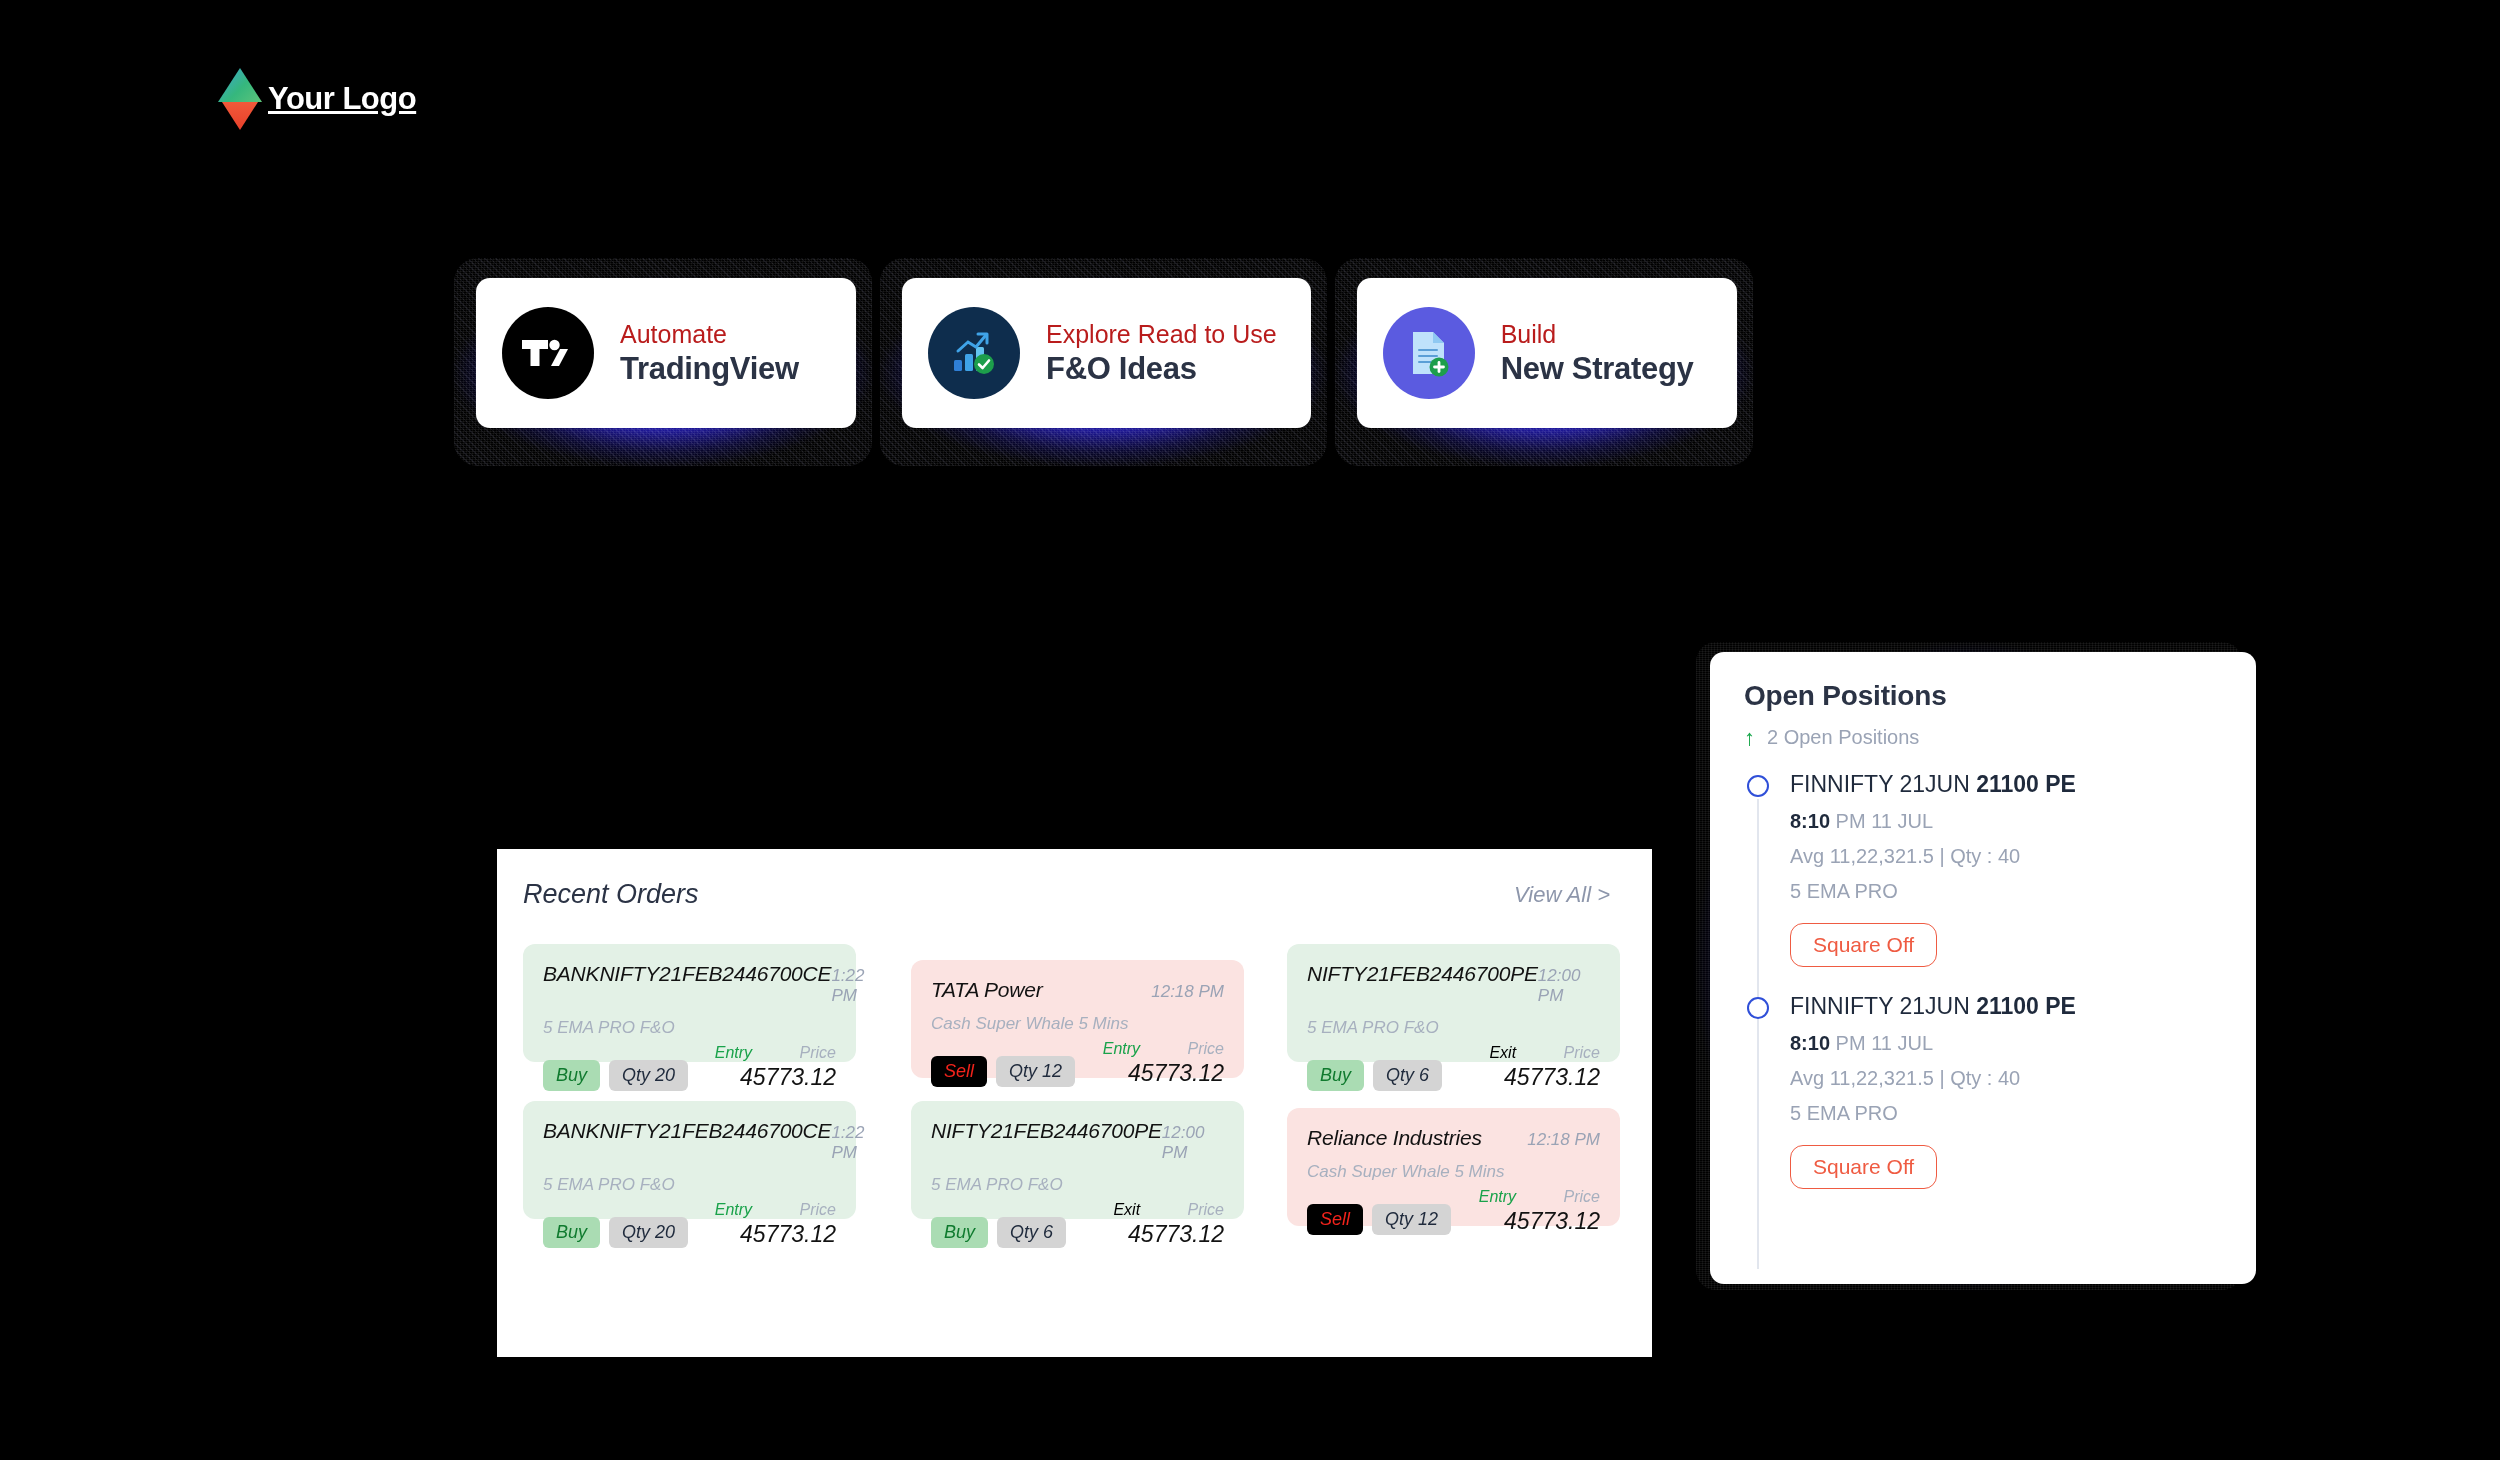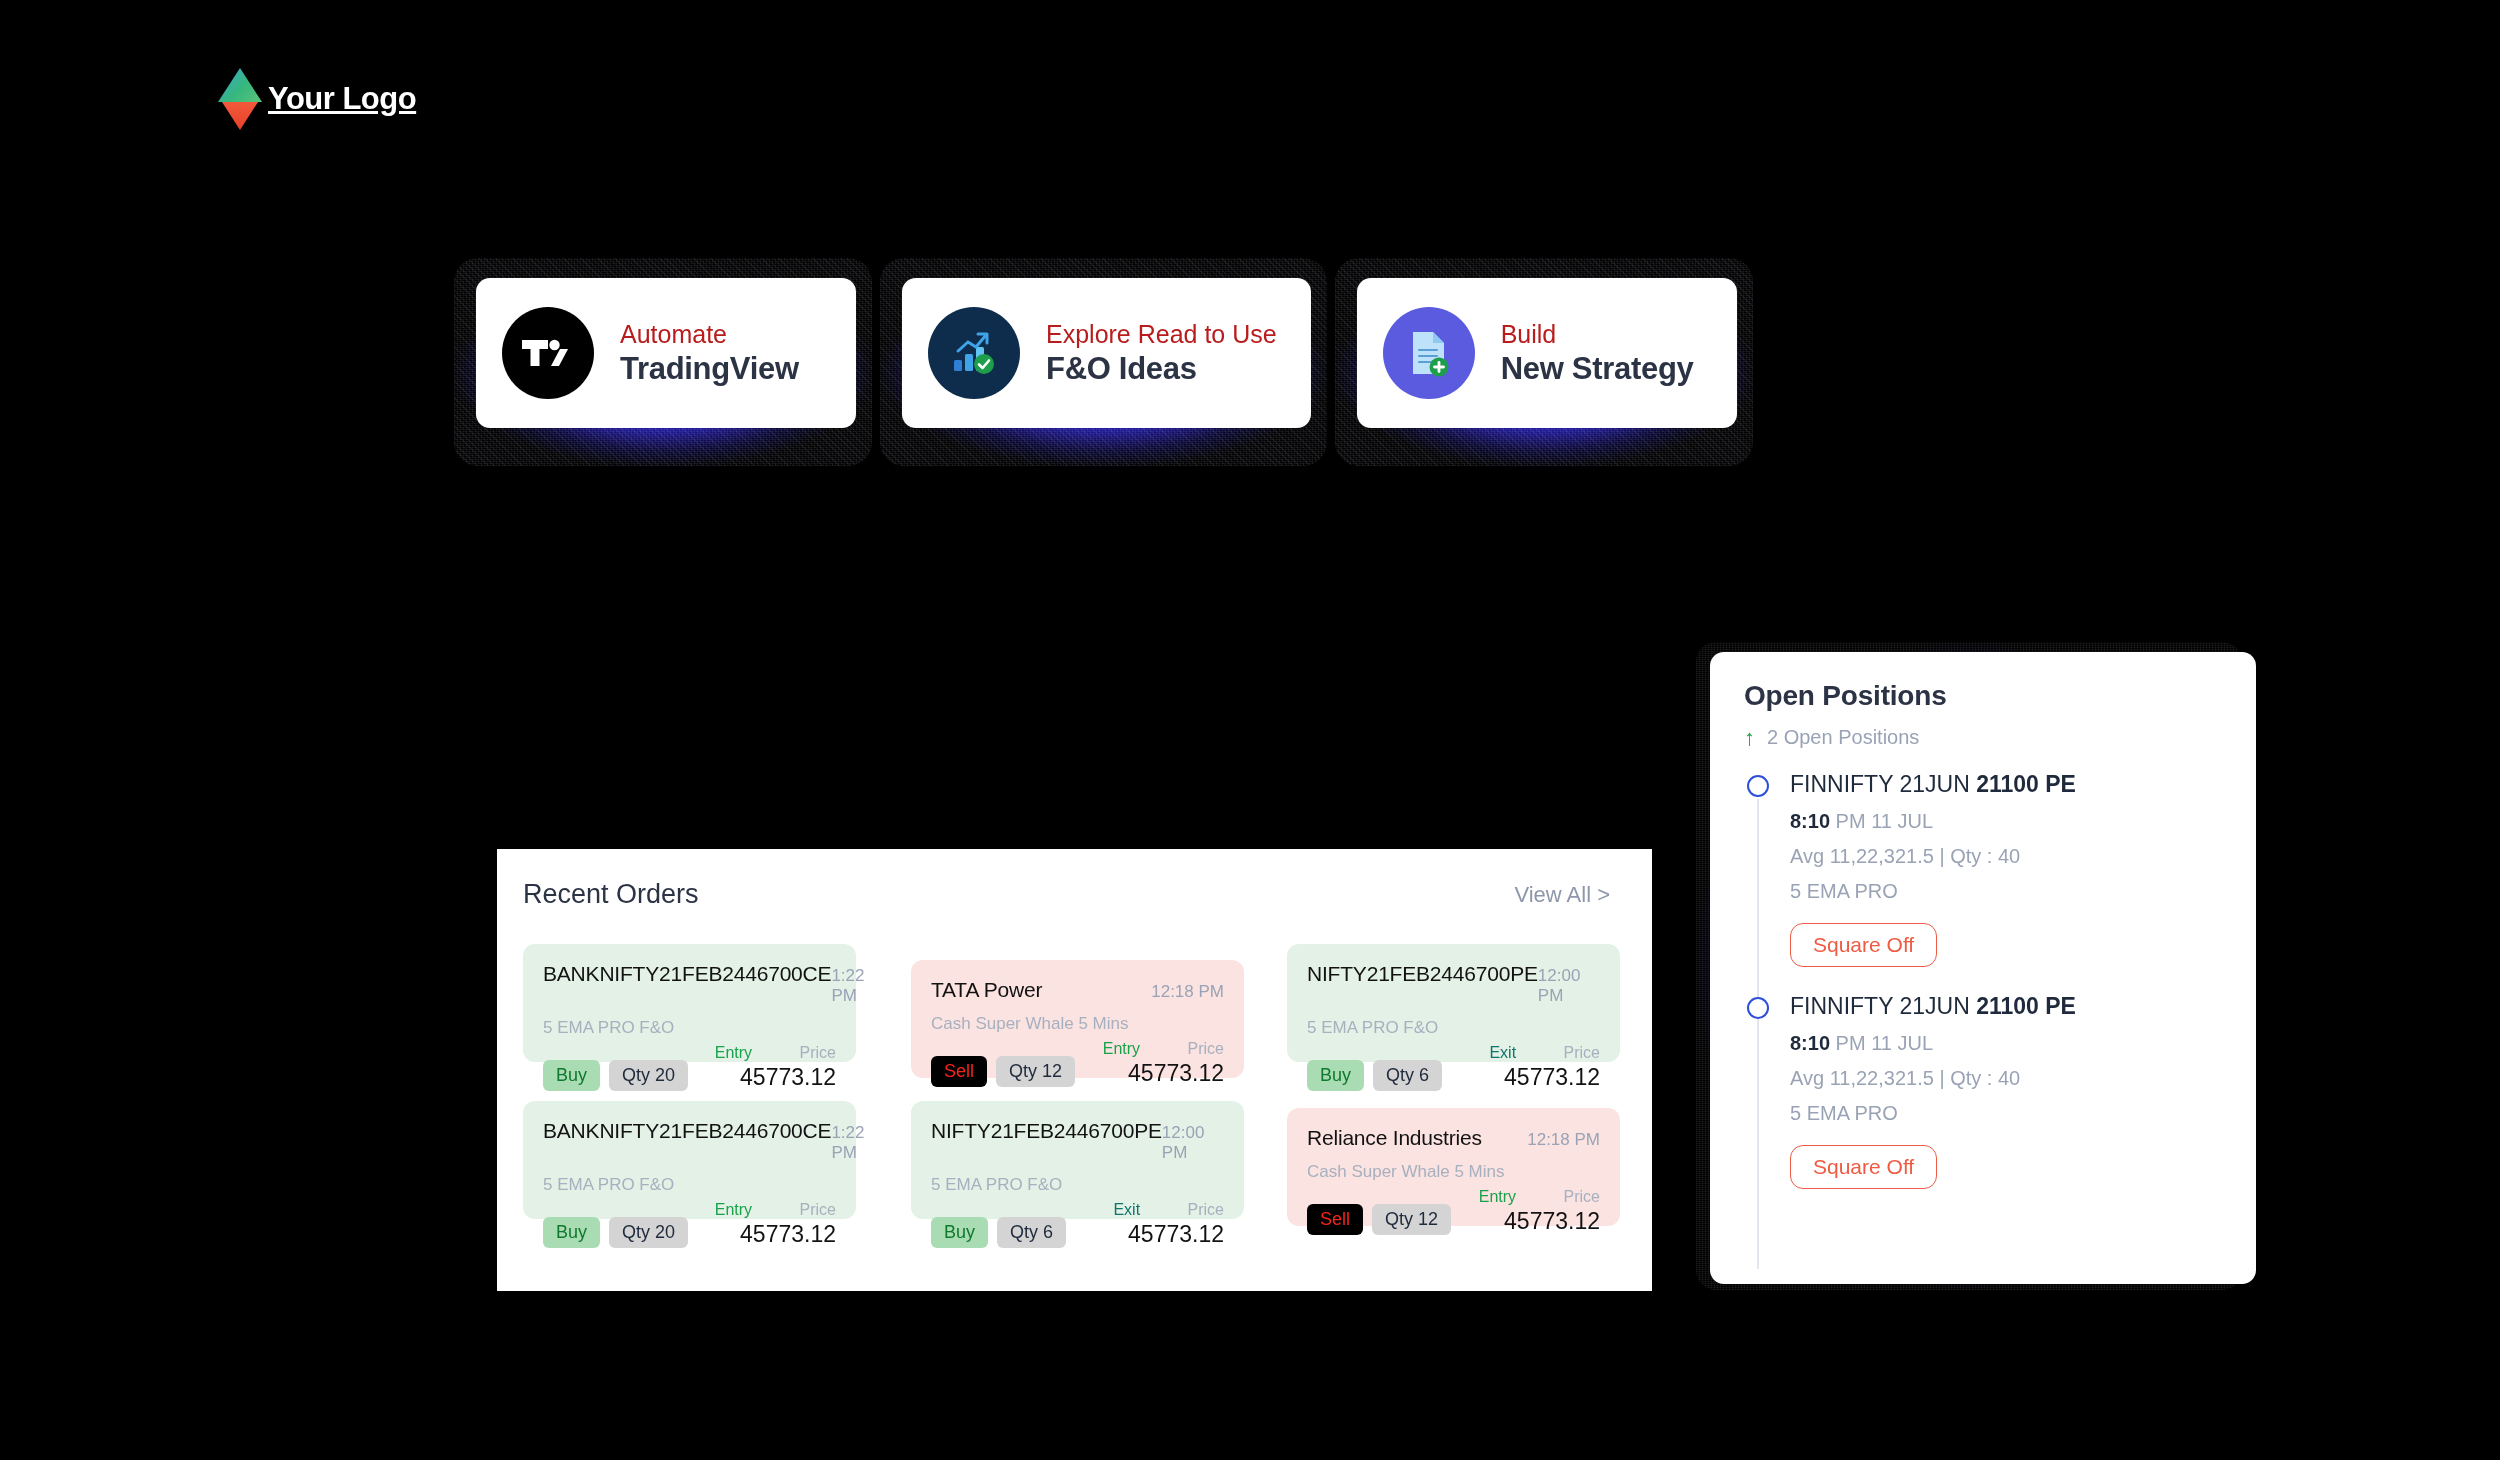--- a/index.html
+++ b/index.html
@@ -68,22 +68,23 @@
   .a-title { font-size: 31px; color: #2b3345; font-weight: 700; letter-spacing: -0.3px; }
 
   .icon-tv { background: #000000; }
   .icon-opt { background: #ef5b42; }
   .icon-fo { background: #0e2d4d; }
   .icon-new { background: #5b5be0; }
 
   
   .orders-panel {
     position: absolute; left: 497px; top: 849px;
-    width: 1155px; height: 442px;
+    width: 1155px; height: 508px;
     background: #ffffff;
+    font-style: italic;
   }
   .orders-head { position: relative; padding: 30px 42px 0 26px; display:flex; align-items:center; justify-content: space-between; }
   .orders-title { font-size: 27px; color: #2b3345; font-weight: 400; }
   .view-all { font-size: 22px; color: #8d96ab; font-weight: 400; cursor: pointer; }
 
   .orders-grid { position: relative; margin: 26px 0 0 26px; width: 1110px; height: 320px; }
   .o-card { position: absolute; border-radius: 12px; padding: 18px 20px 18px 20px; width: 333px; height: 118px; }
   .o-green { background: #e3f1e6; }
   .o-red  { background: #fbe3e1; }
   .o-row1 { display:flex; align-items: baseline; justify-content: space-between; }
@@ -92,21 +93,21 @@
   .o-strat { font-size: 17px; color: #a7b0bf; margin-top: 12px; }
   .o-row3 { display:flex; align-items: flex-end; justify-content: space-between; margin-top: 6px; }
   .o-pills { display:flex; gap: 9px; }
   .pill { border-radius: 6px; padding: 5px 13px; font-size: 18px; }
   .pill-buy  { background: #aadcb3; color: #0f7a2e; }
   .pill-sell { background: #000000; color: #f2231b; }
   .pill-qty  { background: #d4d4d4; color: #1f2a3c; }
   .o-priceblock { text-align: right; }
   .o-plabel { font-size: 16px; }
   .o-plabel .entry { color: #19a24a; }
-  .o-plabel .exit  { color: #0f766e; }
+  .o-plabel .exit  { color: #000000; }
   .o-plabel .ptxt  { color: #a7b0bf; padding-left: 43px; }
   .o-pval { font-size: 23px; color: #121212; margin-top: 2px; }
 
   
   .pos-glow { position: absolute; left: 1694px; top: 640px; width: 550px; height: 652px; border-radius: 22px; }
   .pos-glow::before {
     content:""; position:absolute; inset:0; border-radius: 22px;
     background: radial-gradient(closest-side at 50% 50%, rgba(41,34,210,0.95) 0%, rgba(35,28,185,0.80) 62%, rgba(20,15,120,0.25) 88%, rgba(0,0,0,0) 100%);
     filter: blur(2px);
   }

